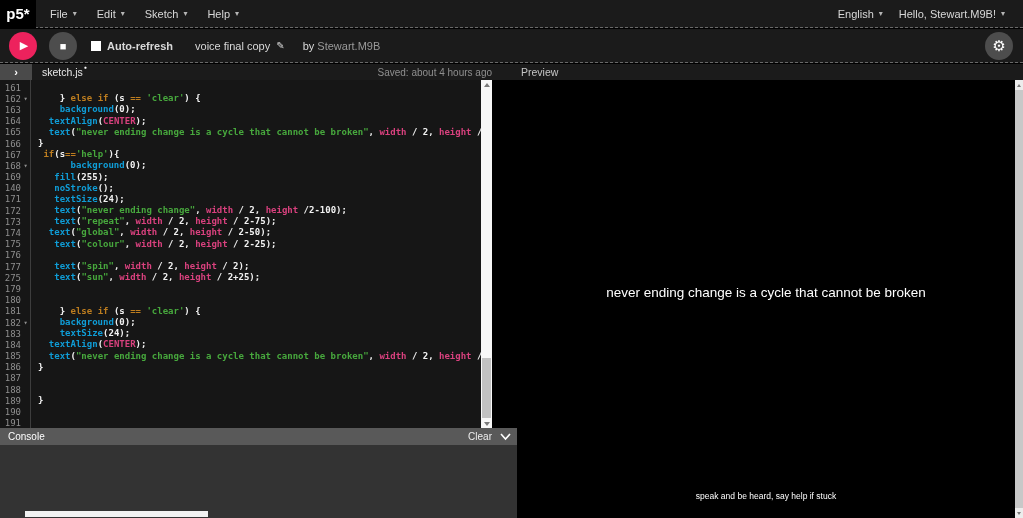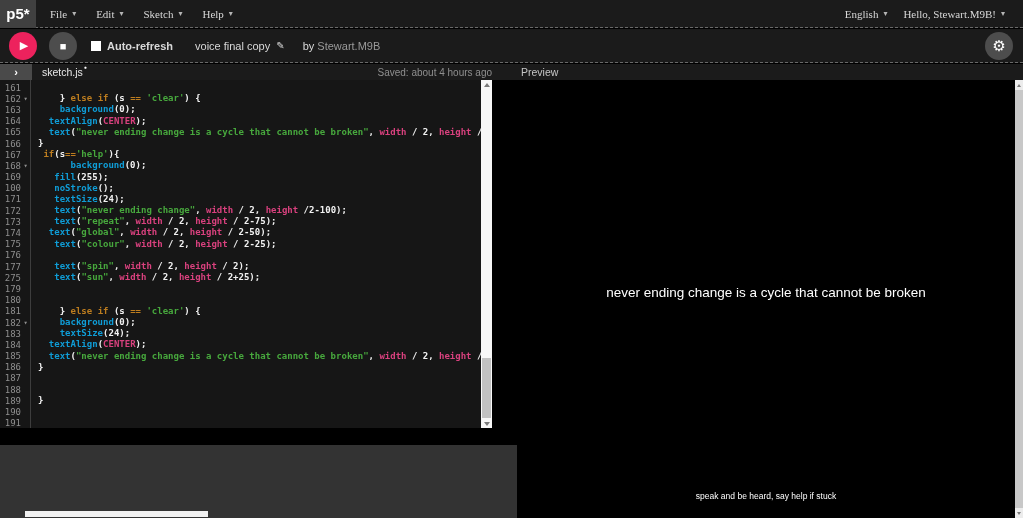--- a/index.html
+++ b/index.html
@@ -4,25 +4,25 @@
 <style>
   * { margin:0; padding:0; box-sizing:border-box; }
   html,body { background:#000; }
   body { font-family:"Liberation Sans", sans-serif; }
   #app { position:relative; width:1023px; height:518px; overflow:hidden; background:#000; }
 
   
   .navbar { position:absolute; left:0; top:0; width:1023px; height:28px;
     background:#1b1b1b; border-bottom:1px dashed #6a6a6a;
     display:flex; align-items:center; }
-  .logo { width:36px; height:28px; background:#404040; color:#fff;
+  .logo { width:36px; height:28px; background:#000000; color:#fff;
     font-weight:bold; font-size:15px; display:flex; align-items:center; justify-content:center; }
   .menu-group { display:flex; align-items:center; margin-left:8px; }
   .menu-item { color:#d8d8d8; font-size:11px; padding:0 14px 0 6px; cursor:default;
-    display:flex; align-items:center; gap:5px;font-family:Liberation Serif, serif; }
+    display:flex; align-items:center; gap:5px; }
   .chev { font-size:8px; color:#b5b5b5; }
   .nav-right { margin-left:auto; display:flex; align-items:center; margin-right:10px; }
   .nav-right .menu-item { padding:0 8px; }
 
   
   .toolbar { position:absolute; left:0; top:29px; width:1023px; height:34px;
     background:#1b1b1b; border-bottom:1px dashed #6a6a6a;
     display:flex; align-items:center; }
   .round-btn { width:28px; height:28px; border-radius:50%; border:none;
     display:flex; align-items:center; justify-content:center; cursor:pointer; }
@@ -208,21 +208,21 @@
           </div>
           <div class="gutter-row">
             <span class="num">168</span>
             <span class="fold">▾</span>
           </div>
           <div class="gutter-row">
             <span class="num">169</span>
             <span class="fold"></span>
           </div>
           <div class="gutter-row">
-            <span class="num">100</span>
+            <span class="num">140</span>
             <span class="fold"></span>
           </div>
           <div class="gutter-row">
             <span class="num">171</span>
             <span class="fold"></span>
           </div>
           <div class="gutter-row">
             <span class="num">172</span>
             <span class="fold"></span>
           </div>
@@ -340,20 +340,29 @@
       <div class="arr" style="top:0">
           <div class="tri-up"></div>
         </div>
       <div class="ed-thumb"></div>
       <div class="arr" style="bottom:0">
           <div class="tri-down"></div>
         </div>
     </div>
   </div>
 
+  <div class="console-header">
+    <span class="console-title">Console</span>
+    <div class="console-actions">
+      <button class="clear-btn">Clear</button>
+      <svg width="11" height="8" viewBox="0 0 11 8">
+        <polyline points="1,1 5.5,6 10,1" fill="none" stroke="#ffffff" stroke-width="1.6"></polyline>
+      </svg>
+    </div>
+  </div>
   <div class="console-body"></div>
   <div class="hscroll">
     <div class="hthumb"></div>
   </div>
 
   <div class="preview">
     <div class="pv-main-text">never ending change is a cycle that cannot be broken</div>
     <div class="pv-bottom-text">speak and be heard, say help if stuck</div>
     <div class="pv-scroll">
       <div class="arr" style="top:0">

